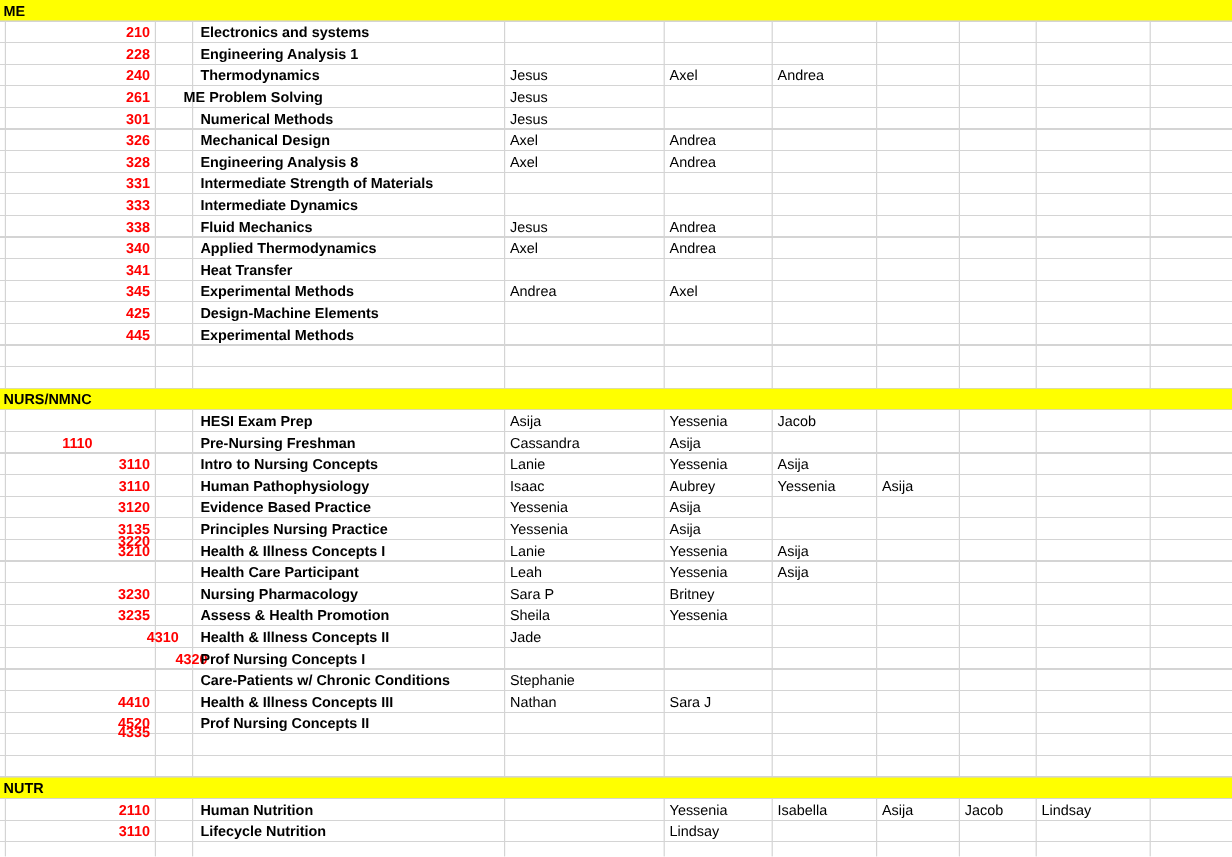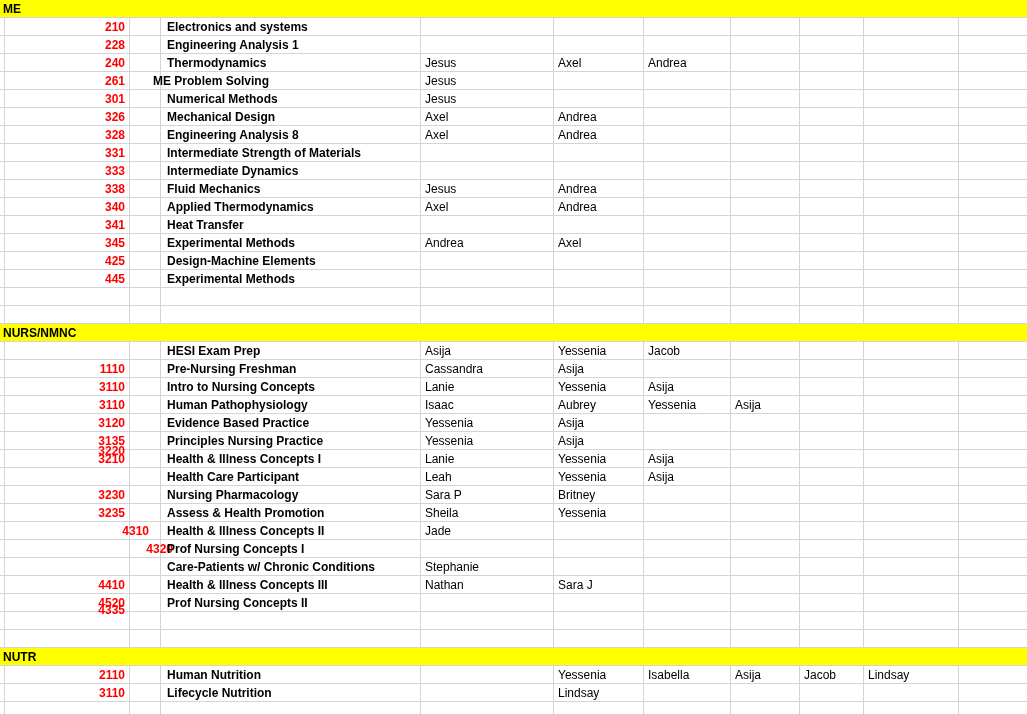--- a/index.html
+++ b/index.html
@@ -103,21 +103,21 @@
     <div class="cell tutor-cell" style="left: 558px; top: 234px;">Axel</div>
     <div class="cell num-cell" style="left: 4px; top: 252px;">425</div>
     <div class="cell name-cell" style="left: 167px; top: 252px;">Design-Machine Elements</div>
     <div class="cell num-cell" style="left: 4px; top: 270px;">445</div>
     <div class="cell name-cell" style="left: 167px; top: 270px;">Experimental Methods</div>
     <div class="section-row" style="top: 324px;">NURS/NMNC</div>
     <div class="cell name-cell" style="left: 167px; top: 342px;">HESI Exam Prep</div>
     <div class="cell tutor-cell" style="left: 425px; top: 342px;">Asija</div>
     <div class="cell tutor-cell" style="left: 558px; top: 342px;">Yessenia</div>
     <div class="cell tutor-cell" style="left: 648px; top: 342px;">Jacob</div>
-    <div class="cell num-cell" style="left: 4px; top: 360px;">1110</div>
+    <div class="cell num-cell" style="left: 4px; top: 360px; text-align: center;">1110</div>
     <div class="cell name-cell" style="left: 167px; top: 360px;">Pre-Nursing Freshman</div>
     <div class="cell tutor-cell" style="left: 425px; top: 360px;">Cassandra</div>
     <div class="cell tutor-cell" style="left: 558px; top: 360px;">Asija</div>
     <div class="cell num-cell" style="left: 4px; top: 378px;">3110</div>
     <div class="cell name-cell" style="left: 167px; top: 378px;">Intro to Nursing Concepts</div>
     <div class="cell tutor-cell" style="left: 425px; top: 378px;">Lanie</div>
     <div class="cell tutor-cell" style="left: 558px; top: 378px;">Yessenia</div>
     <div class="cell tutor-cell" style="left: 648px; top: 378px;">Asija</div>
     <div class="cell num-cell" style="left: 4px; top: 396px;">3110</div>
     <div class="cell name-cell" style="left: 167px; top: 396px;">Human Pathophysiology</div>

